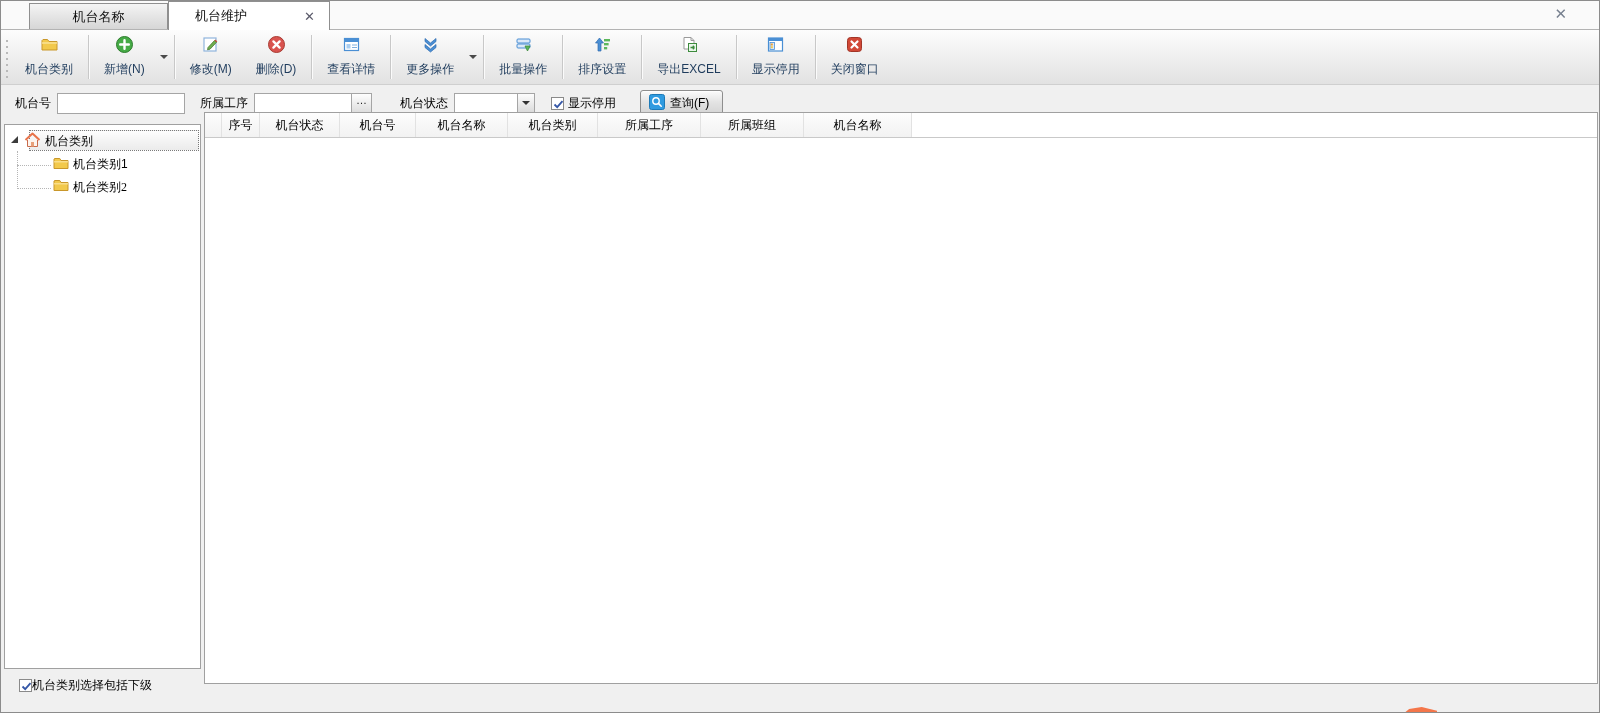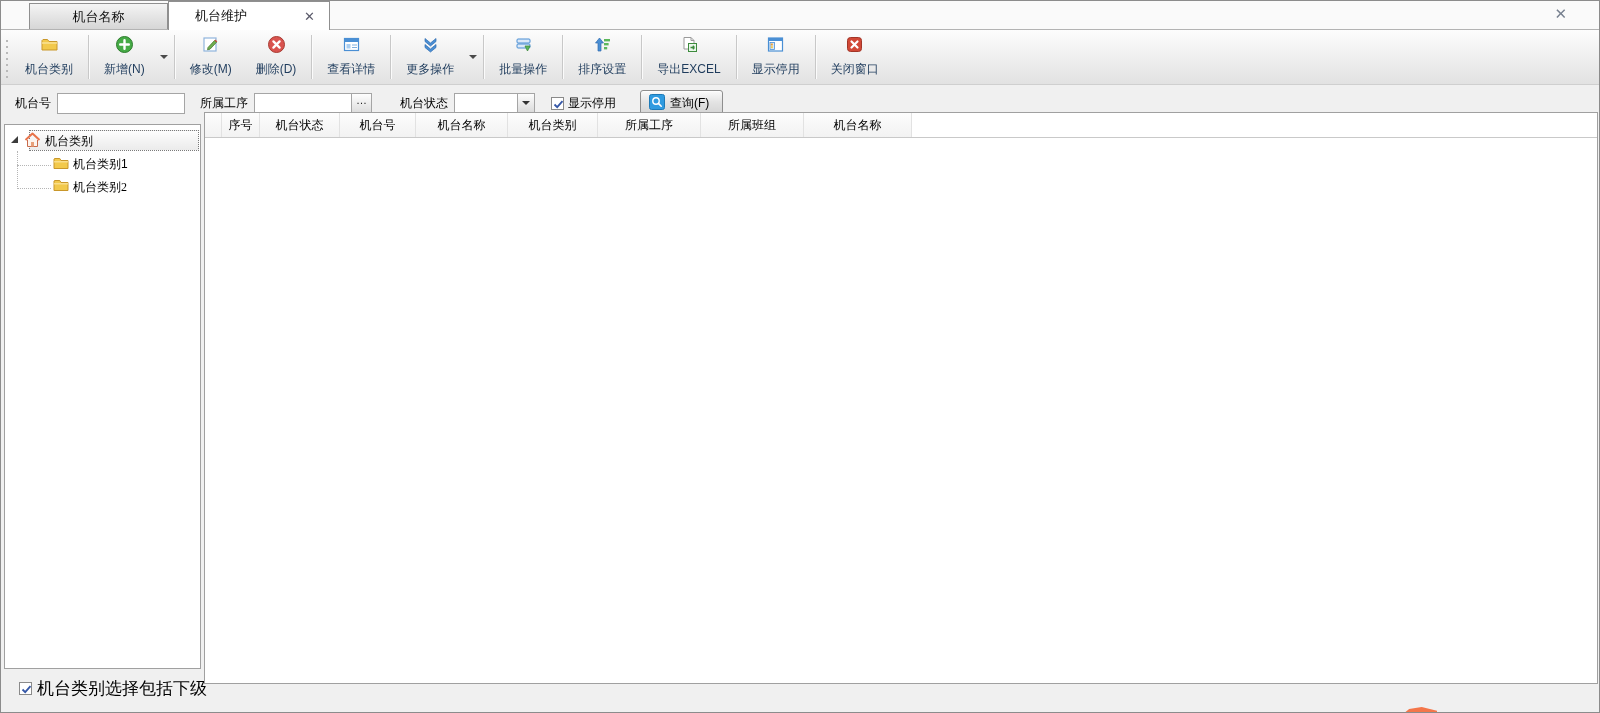--- a/index.html
+++ b/index.html
@@ -107,22 +107,22 @@
     position:absolute; left:3px; top:123px; width:197px; height:545px;
     background:#fff; border:1px solid #a0a0a0; font-size:12px; color:#000;
   }
   .tree-node { position:absolute; display:flex; align-items:center; gap:4px; height:20px; cursor:pointer; z-index:2; }
   #tree-root-sel {
     position:absolute; left:24px; right:1px; top:5px; height:21px;
     border:1px dotted #7a7a7a; background:linear-gradient(#fdfdfd,#ebebeb); z-index:1;
   }
   .tree-connector { position:absolute; z-index:0; }
   #include-sub {
-    position:absolute; left:18px; top:676px; display:flex; align-items:center; gap:5px;
-    font-size:17px; color:#000;
+    position:absolute; left:18px; top:676px; display:flex; align-items:center; 
+    font-size:12px; color:#000;
   }
   #grid-panel {
     position:absolute; left:203px; top:111px; width:1394px; height:572px;
     background:#fff; border:1px solid #a0a0a0;
   }
   #grid-header { display:flex; height:25px; border-bottom:1px solid #c9c9c9; }
   .hcell {
     background:linear-gradient(#fdfdfd,#f2f2f2); border-right:1px solid #e2e2e2;
     display:flex; align-items:center; justify-content:center;
     font-size:12px; color:#000; white-space:nowrap; cursor:pointer;

